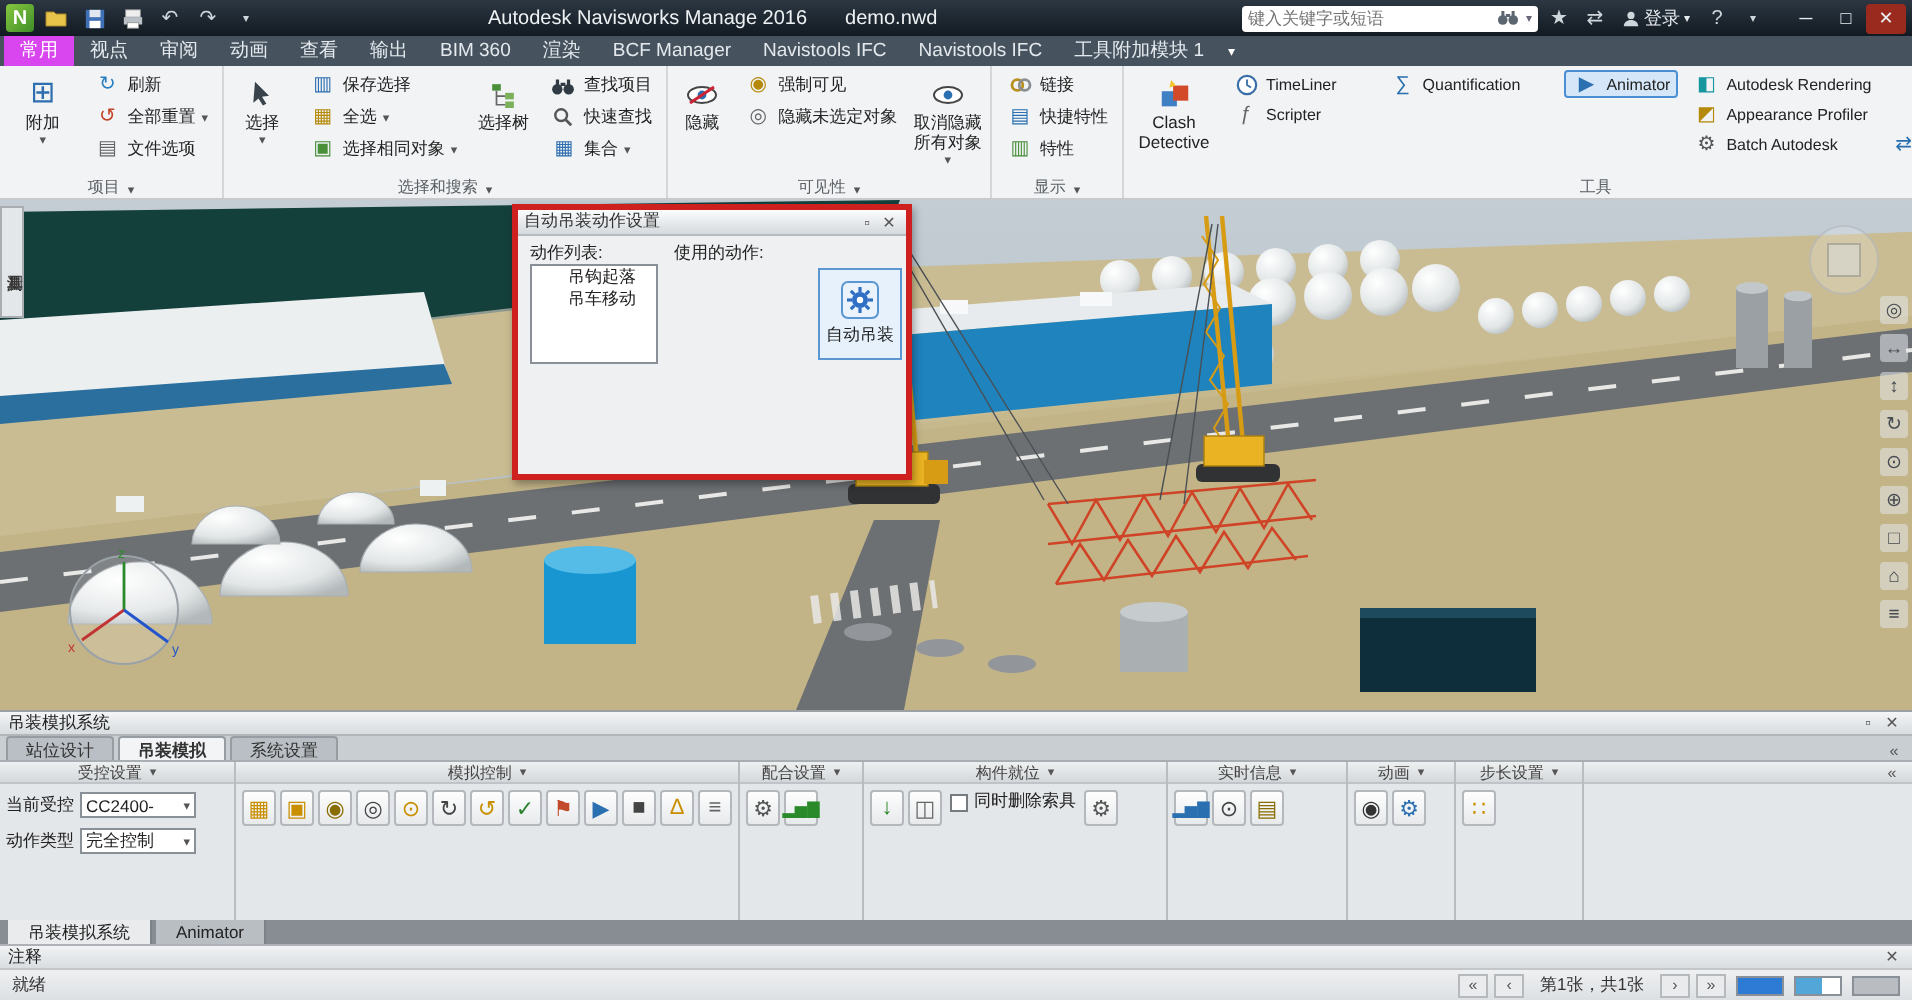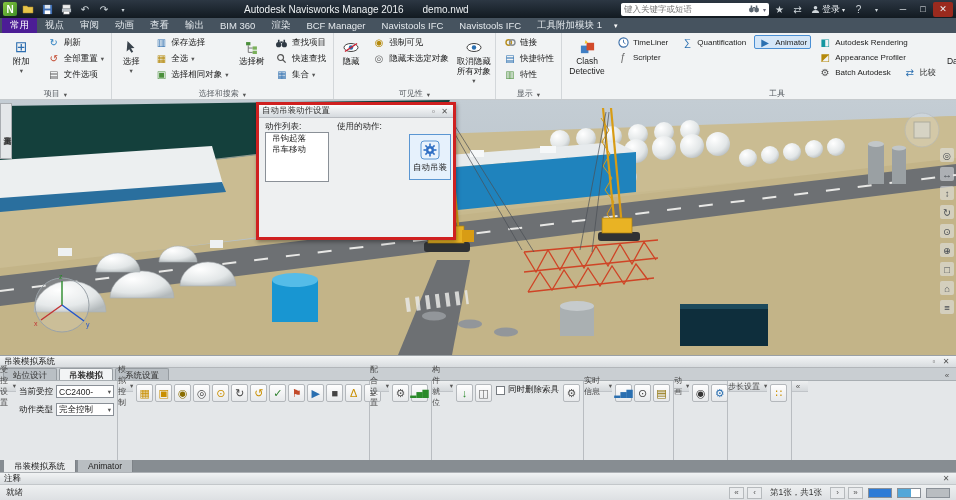--- a/index.html
+++ b/index.html
@@ -18,68 +18,68 @@
   .searchbox input{flex:1;border:none;outline:none;font-size:8.5px;color:#555;background:transparent;font-family:inherit;min-width:0}
   .tico{width:15px;height:14px;display:flex;align-items:center;justify-content:center;font-size:10px;color:#cfd6db}
   .signin{display:flex;align-items:center;gap:2px;font-size:9px;color:#e6eaee;padding:0 3px}
   .winbtns{display:flex;margin-left:6px}
   .winbtn{width:20px;height:15px;display:flex;align-items:center;justify-content:center;font-size:9px;color:#e8ecef}
   .winbtn.close{background:#9a2a1e;border-radius:2px}
 
   
   .tabrow{position:absolute;left:0;top:18px;right:0;height:15px;background:#46535f;display:flex;align-items:stretch;padding-left:2px;color:#e4e9ed;font-size:9.5px}
   .rtab{padding:0 8px;display:flex;align-items:center;white-space:nowrap}
-  .rtab.active{background:#4c1d95;color:#fff}
+  .rtab.active{background:#d946ef;color:#fff}
   .tab-extra{margin-left:4px;display:flex;align-items:center;color:#fff;font-size:7px}
 
   
   .ribbon{position:absolute;left:0;top:33px;right:0;height:67px;background:#f1f3f4;border-bottom:1px solid #c6cacd;display:flex}
   .rgroup{display:flex;flex-direction:column;border-right:1px solid #d3d7da}
   .rbody{flex:1;display:flex;align-items:flex-start;padding:2px 3px;gap:3px}
   .rlabel{height:13px;display:flex;align-items:flex-end;justify-content:center;gap:4px;font-size:8px;color:#5a5f64}
   .big{width:46px;display:flex;flex-direction:column;align-items:center;padding:1px 0;font-size:8.5px;line-height:1.15;text-align:center;border:1px solid transparent;border-radius:2px}
   .big .bicon{width:22px;height:20px;display:flex;align-items:center;justify-content:center;font-size:15px}
   .stack{display:flex;flex-direction:column;gap:1px}
-  .row{display:flex;gap:4px}
+  .row{display:flex;gap:18px}
   .small{display:flex;align-items:center;gap:3px;height:15px;padding:0 3px;font-size:8.5px;white-space:nowrap;border:1px solid transparent;border-radius:2px}
   .sicon{width:14px;height:13px;display:flex;align-items:center;justify-content:center;font-size:10px}
   .arw{font-size:6.5px;color:#555}
   .selbtn{background:#d4e6f8;border-color:#4a8fd4}
   .tools .small{font-size:8px;height:14px}
 
   
   .viewport{position:absolute;left:0;top:100px;width:956px;height:255px;background:#b6c0c9;overflow:hidden}
   .measure-tab{position:absolute;left:0;top:3px;width:12px;height:56px;background:#e4e7e9;border:1px solid #a9adb1;writing-mode:vertical-rl;font-size:8px;color:#333;display:flex;align-items:center;justify-content:center}
   .navbar{position:absolute;right:2px;top:48px;display:flex;flex-direction:column;gap:5px}
   .nbico{width:14px;height:14px;display:flex;align-items:center;justify-content:center;font-size:9.5px;color:#474c52;background:rgba(226,230,233,.55);border-radius:2px}
 
   
   .dlg{position:absolute;left:256px;top:2px;width:200px;height:138px;background:#eef0f1;border:3px solid #cf2020;box-shadow:1px 2px 4px rgba(0,0,0,.35)}
   .dlg-head{height:13px;background:linear-gradient(#fbfcfd,#d5dade);border-bottom:1px solid #b7bbc0;display:flex;align-items:center;padding:0 3px;font-size:8.5px;color:#333}
   .dlg-head .sp{flex:1}
   .dlg-hbtn{width:11px;height:10px;display:flex;align-items:center;justify-content:center;font-size:8px;color:#555}
   .dlg-body{position:relative;height:calc(100% - 13px)}
   .dlbl{position:absolute;top:3px;font-size:8.5px;color:#222}
   .dlist{position:absolute;top:14px;width:64px;height:50px;background:#fff;border:1px solid #8a9097;font-size:8.5px;overflow:hidden}
-  .ditem{height:11px;line-height:11px;padding:0 6px;white-space:nowrap}
+  .ditem{height:11px;line-height:11px;padding:0 18px;white-space:nowrap}
   .ditem.sel{background:#2f6fc4;color:#fff}
   .autobtn{position:absolute;left:150px;top:16px;width:42px;height:46px;background:#e6f1fc;border:1px solid #5a96d2;display:flex;flex-direction:column;align-items:center;justify-content:center;gap:2px;font-size:8.5px}
   .dlg-hint{position:absolute;left:4px;right:4px;top:70px;border-top:1px solid #c3c7cb;padding-top:3px;font-size:8.5px;line-height:1.3;color:#222}
 
   
   .sim{position:absolute;left:0;top:355px;width:956px;height:105px;background:#e4e7e9;border-top:1px solid #9aa0a4}
   .sim-head{height:12px;background:linear-gradient(#f3f5f6,#d8dcdf);border-bottom:1px solid #b2b6ba;display:flex;align-items:center;padding:0 4px;font-size:8.5px;color:#222}
   .sim-head .sp{flex:1}
   .shbtn{width:12px;height:10px;display:flex;align-items:center;justify-content:center;font-size:8px;color:#555}
   .sim-tabs{height:13px;background:#c9ced2;display:flex;align-items:flex-end;padding:0 3px;gap:2px;border-bottom:1px solid #a8aeb2}
   .sim-tab{padding:0 9px;height:12px;line-height:12px;background:#b9bfc4;border:1px solid #969ca1;border-bottom:none;border-radius:2px 2px 0 0;font-size:8.5px;color:#333}
   .sim-tab.active{background:#f2f4f5;font-weight:bold}
   .sim-tabs .sp{flex:1}
   .sim-tools{display:flex;height:79px}
-  .sec{display:flex;border-right:1px solid #b9bdc1}
+  .sec{display:flex;flex-direction:column;border-right:1px solid #b9bdc1}
   .sec-head{height:11px;background:linear-gradient(#eef0f1,#d4d8db);border-bottom:1px solid #c0c4c8;display:flex;align-items:center;justify-content:center;gap:4px;font-size:8px;color:#444}
   .sec-body{display:flex;align-items:flex-start;padding:3px;gap:2px}
   .frow{display:flex;align-items:center;gap:3px;height:15px}
   .flbl{font-size:8.5px;white-space:nowrap}
   .fsel{width:58px;height:13px;background:#fff;border:1px solid #8a9097;display:flex;align-items:center;padding:0 2px;font-size:8.5px;gap:2px}
   .fsel .v{flex:1;overflow:hidden;white-space:nowrap}
   .tbtn{width:17px;height:18px;border:1px solid #b4b8bc;border-radius:2px;background:linear-gradient(#fefefe,#e7e9eb);display:flex;align-items:center;justify-content:center;font-size:11px}
   .chk{display:flex;align-items:center;gap:3px;font-size:8.5px;white-space:nowrap;padding:0 2px}
   .cbbox{width:9px;height:9px;border:1px solid #767b80;background:#fff}
 

